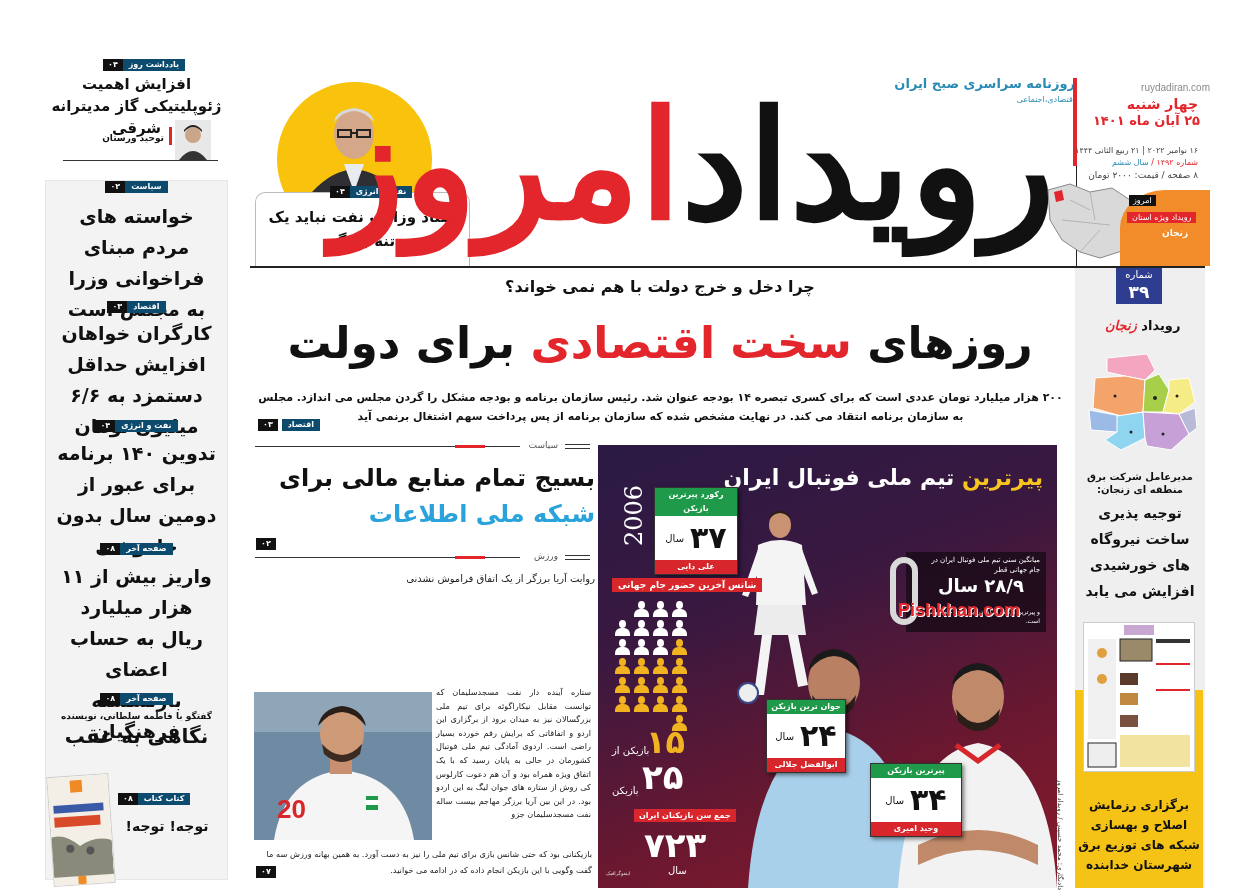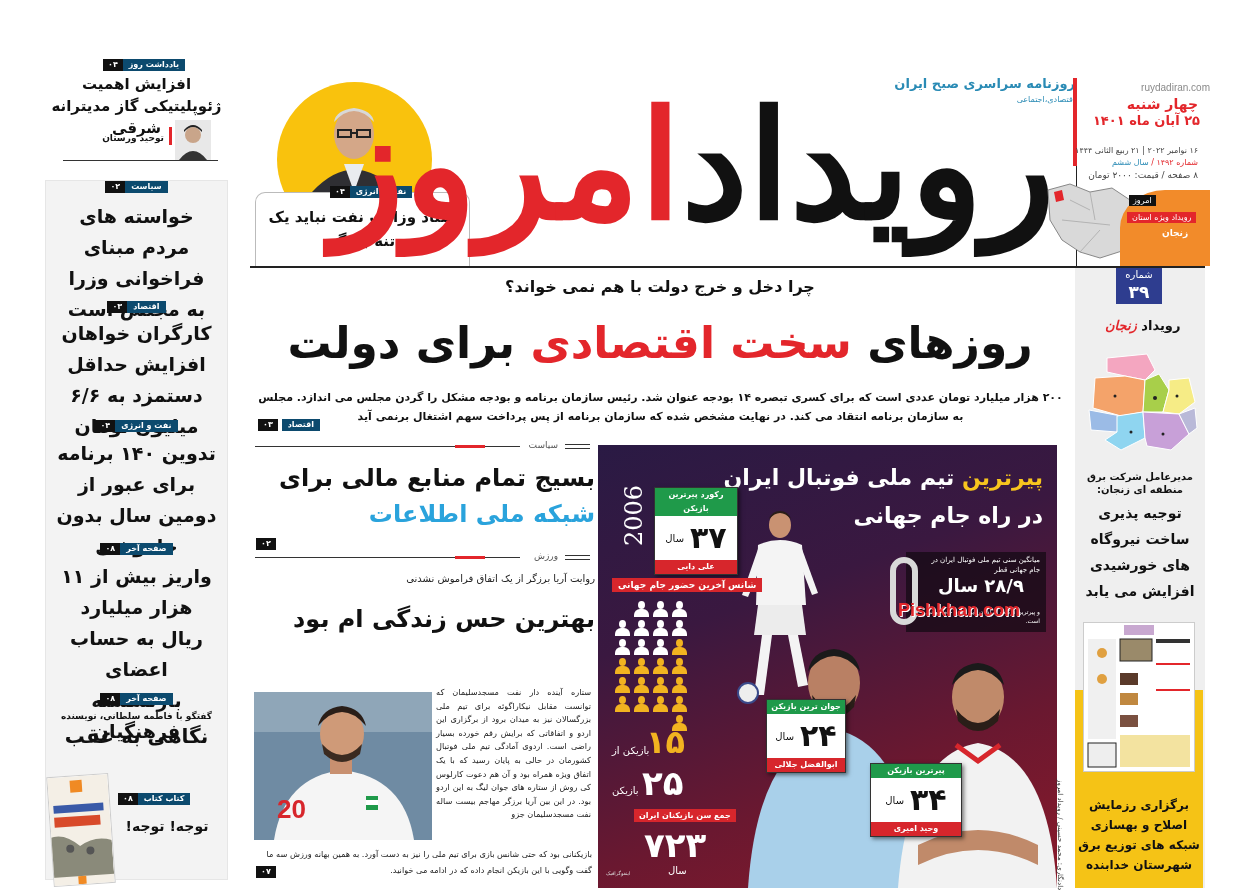--- a/index.html
+++ b/index.html
@@ -102,21 +102,21 @@
   #card-amiri { left: 272px; top: 318px; width: 92px; }
   #chance-tag { position: absolute; left: 14px; top: 133px; background: #d7262c; color: #fff; font-size: 9px; font-weight: bold; padding: 2px 6px; }
   #people { position: absolute; left: 14px; top: 156px; width: 76px; display: grid; grid-template-columns: repeat(4, 17px); gap: 2px; }
   .person { width: 17px; height: 17px; position: relative; }
   .person .h { position: absolute; left: 5px; top: 0; width: 7px; height: 8px; border-radius: 50%; }
   .person .b { position: absolute; left: 1px; top: 8px; width: 15px; height: 8px; border-radius: 6px 6px 0 0; }
   .person.w .h, .person.w .b { background: #ffffff; }
   .person.g .h, .person.g .b { background: #f2b320; }
   #num15 { position: absolute; left: 48px; top: 278px; font-size: 32px; font-weight: bold; color: #f2b320; }
   #lbl15 { position: absolute; left: 14px; top: 300px; font-size: 10px; color: #fff; }
-  #num25 { position: absolute; left: 44px; top: 312px; font-size: 34px; font-weight: bold; color: #fff; margin-top: 6px; }
+  #num25 { position: absolute; left: 44px; top: 312px; font-size: 34px; font-weight: bold; color: #fff; }
   #lbl25 { position: absolute; left: 14px; top: 340px; font-size: 10px; color: #fff; }
   #sum-tag { position: absolute; left: 36px; top: 364px; background: #d7262c; color: #fff; font-size: 8px; font-weight: bold; padding: 2px 5px; }
   #num723 { position: absolute; left: 46px; top: 380px; font-size: 34px; font-weight: bold; color: #fff; }
   #lbl723 { position: absolute; left: 70px; top: 420px; font-size: 10px; color: #fff; }
   #info-credit { position: absolute; left: 8px; top: 425px; font-size: 5px; color: #ddd; }
   #avg-box { position: absolute; left: 308px; top: 107px; width: 140px; height: 80px; background: rgba(20,10,20,0.75); }
   #avg-text { position: absolute; left: 330px; top: 110px; width: 112px; font-size: 7px; line-height: 10px; color: #fff; text-align: right; }
   #avg-num { position: absolute; left: 340px; top: 130px; font-size: 18px; font-weight: bold; color: #fff; }
   #avg-foot { position: absolute; left: 320px; top: 162px; width: 122px; font-size: 6px; line-height: 9px; color: #fff; text-align: right; }
   #wc-logo { position: absolute; left: 292px; top: 112px; width: 28px; height: 68px; border: 6px solid #d9d9d9; border-radius: 14px; }
@@ -278,21 +278,20 @@
   </div>
 
 <div class="sec-rule" style="top:552px;">
   <div class="line"></div>
   <div class="red"></div>
   <div class="dbl"></div>
   <div class="lbl">ورزش</div>
 </div>
 <div id="story3-kicker" class="abs">روایت آریا برزگر از یک اتفاق فراموش نشدنی</div>
 <div id="story3-hl" class="abs">
-    <div>بهترین حس زندگی ام بود</div>
   </div>
 
 <div id="player-photo" class="abs">
   <svg width="178" height="148" viewBox="0 0 178 148">
       <rect width="178" height="148" fill="#6f8ba3"></rect>
       <rect x="0" y="0" width="178" height="40" fill="#8fa6b8"></rect>
       <path d="M20 148 Q30 85 88 78 Q150 85 160 148Z" fill="#f5f5f5"></path>
       <rect x="76" y="62" width="22" height="20" fill="#c89070"></rect>
       <ellipse cx="88" cy="42" rx="22" ry="26" fill="#cf9a78"></ellipse>
       <path d="M64 34 Q88 6 112 34 Q108 16 88 14 Q68 16 64 34Z" fill="#2a1e18"></path>
@@ -338,21 +337,20 @@
         <path d="M54 40 Q80 10 106 40 Q102 20 80 18 Q58 20 54 40Z" fill="#1a1a1a"></path>
         <path d="M58 64 Q80 92 102 64 L100 76 Q80 96 60 76Z" fill="#2a1e18"></path>
         <path d="M0 243 Q10 110 80 98 Q150 110 159 243Z" fill="#f2f2f2"></path>
         <path d="M58 100 L80 116 L102 100" fill="none" stroke="#d7262c" stroke-width="5"></path>
         <path d="M20 200 Q80 170 140 200 L140 220 Q80 190 20 220Z" fill="#c08a6a"></path>
       </svg>
   </div>
 
   <div id="info-title">
     <div><span class="yel">پیرترین</span> <span>تیم ملی فوتبال ایران</span></div>
-    <div>در راه جام جهانی</div>
   </div>
   <div id="year">2006</div>
 
   <div id="card-daei" class="flagcard">
     <div class="top">رکورد پیرترین بازیکن</div>
     <div class="mid">
         <span class="n">۳۷</span>
         <span class="u">سال</span>
       </div>
     <div class="bot">علی دایی</div>

